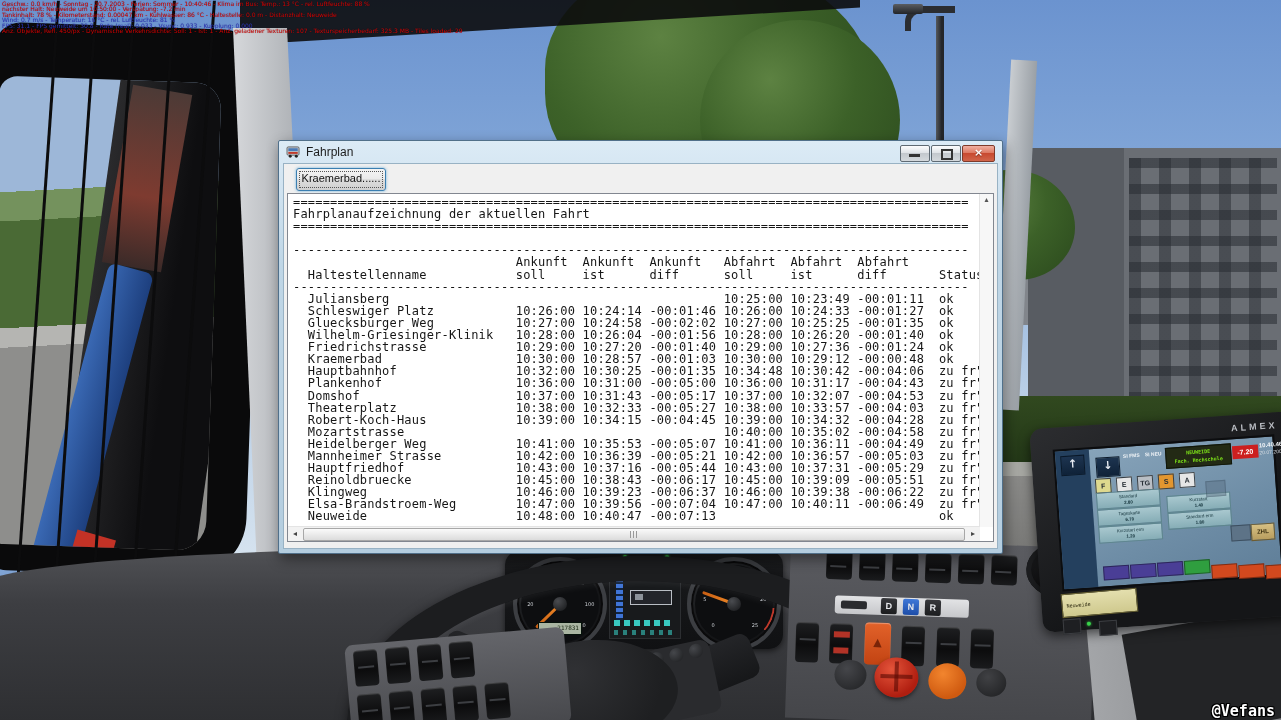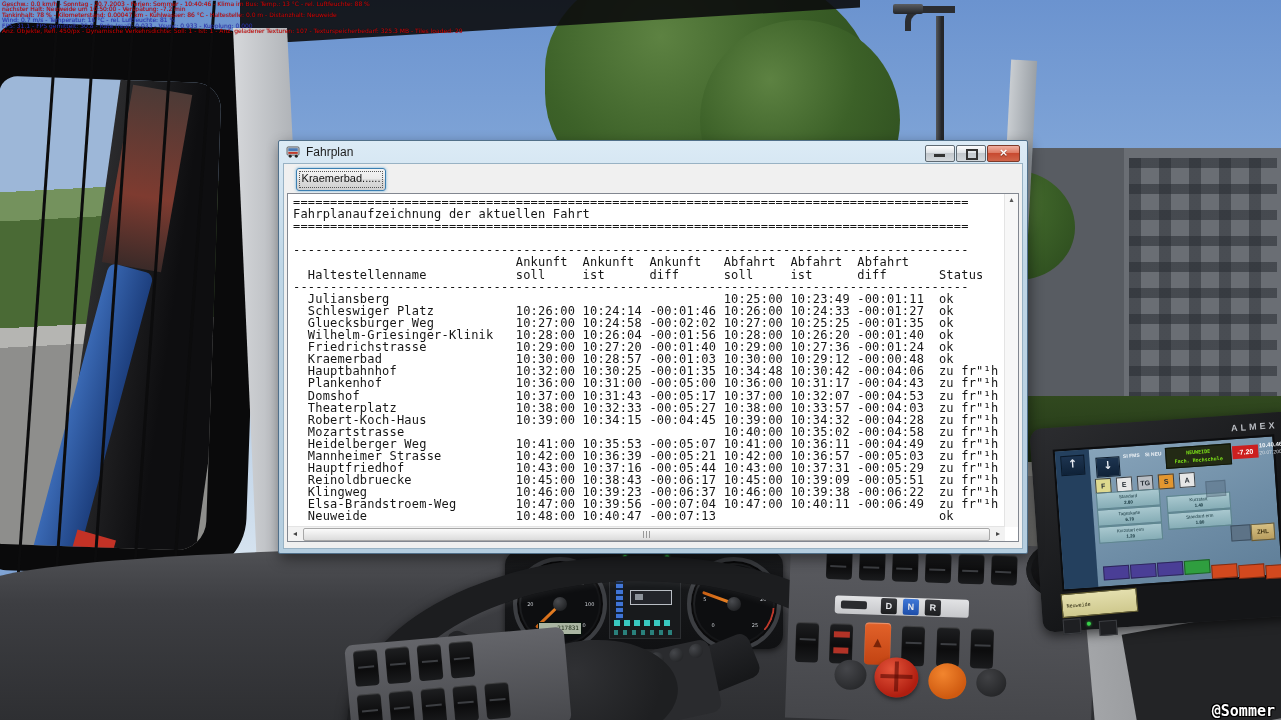--- a/index.html
+++ b/index.html
@@ -129,21 +129,21 @@
   #stopdisp{position:absolute;left:20px;top:166px;width:70px;height:22px;background:linear-gradient(180deg,#e4dfae,#cfc98e);border:1px solid #6b6434;font:5px/22px "DejaVu Sans Mono",monospace;color:#2e2a10;padding-left:4px;transform:rotate(-1deg);}
   .prbtn{position:absolute;width:16px;height:13px;background:#1e1f22;border:1px solid #3c3e42;color:#cfd3d8;font:7px/12px "DejaVu Sans",sans-serif;text-align:center;}
   .botbtn{position:absolute;height:12px;border:1px solid rgba(0,0,0,.4);}
   #tbase{left:1090px;top:598px;width:200px;height:130px;background:linear-gradient(90deg,#a3a5a8,#7e8083);transform:rotate(-5deg);}
   #floor-right{left:1130px;top:620px;width:160px;height:110px;background:#232426;transform:rotate(-10deg);}
 
   
   #debug-overlay{left:2px;top:1px;width:520px;font:6px/5.4px "DejaVu Sans",sans-serif;letter-spacing:0;white-space:nowrap;text-shadow:0 0 1px rgba(0,0,0,.35);}
 
   
-  #win{left:278px;top:140px;width:723px;height:412px;background:linear-gradient(180deg,#dcebf6,#bfd6e6 30%,#b4cddf);border:1px solid #51708a;border-radius:2px;box-shadow:2px 5px 14px rgba(0,0,0,.45);padding-left:25px;}
+  #win{left:278px;top:140px;width:723px;height:412px;background:linear-gradient(180deg,#dcebf6,#bfd6e6 30%,#b4cddf);border:1px solid #51708a;border-radius:2px;box-shadow:2px 5px 14px rgba(0,0,0,.45);}
   #titlebar{position:absolute;left:0;top:0;right:0;height:22px;}
   #win-icon{position:absolute;left:7px;top:4px;width:15px;height:14px;}
   #win-title{position:absolute;left:27px;top:4px;font:12px "Liberation Sans",sans-serif;color:#1c1c1c;}
   .wbtn{position:absolute;top:4px;height:15px;border:1px solid #5f6a73;border-radius:2px;background:linear-gradient(180deg,#fdfdfd,#dfe3e7 45%,#c3c8cd 50%,#d4d9dd);}
   #btn-min{right:72px;width:28px;}
   #btn-max{right:41px;width:28px;}
   #btn-close{right:7px;width:31px;background:linear-gradient(180deg,#f0b0a2,#dd7a63 45%,#c84a30 50%,#d0654a);border-color:#7e3a2a;}
   #btn-min i{position:absolute;left:8px;bottom:4px;width:11px;height:3px;background:#333;}
   #btn-max i{position:absolute;left:9px;top:3px;width:8px;height:7px;border:2px solid #333;}
   #btn-close span{display:block;text-align:center;font:bold 11px/14px "DejaVu Sans",sans-serif;color:#fff;text-shadow:0 1px 1px rgba(0,0,0,.4);}
@@ -414,14 +414,14 @@
           <span id="harrow-l" class="harrow">◂</span>
           <div id="hthumb">
               <span class="grip"></span>
             </div>
           <span id="harrow-r" class="harrow">▸</span>
         </div>
       </div>
     </div>
   </div>
 
-  <div id="watermark" class="abs">@Sommer</div>
+  <div id="watermark" class="abs">@Vefans</div>
 </div>
 
 </body></html>

